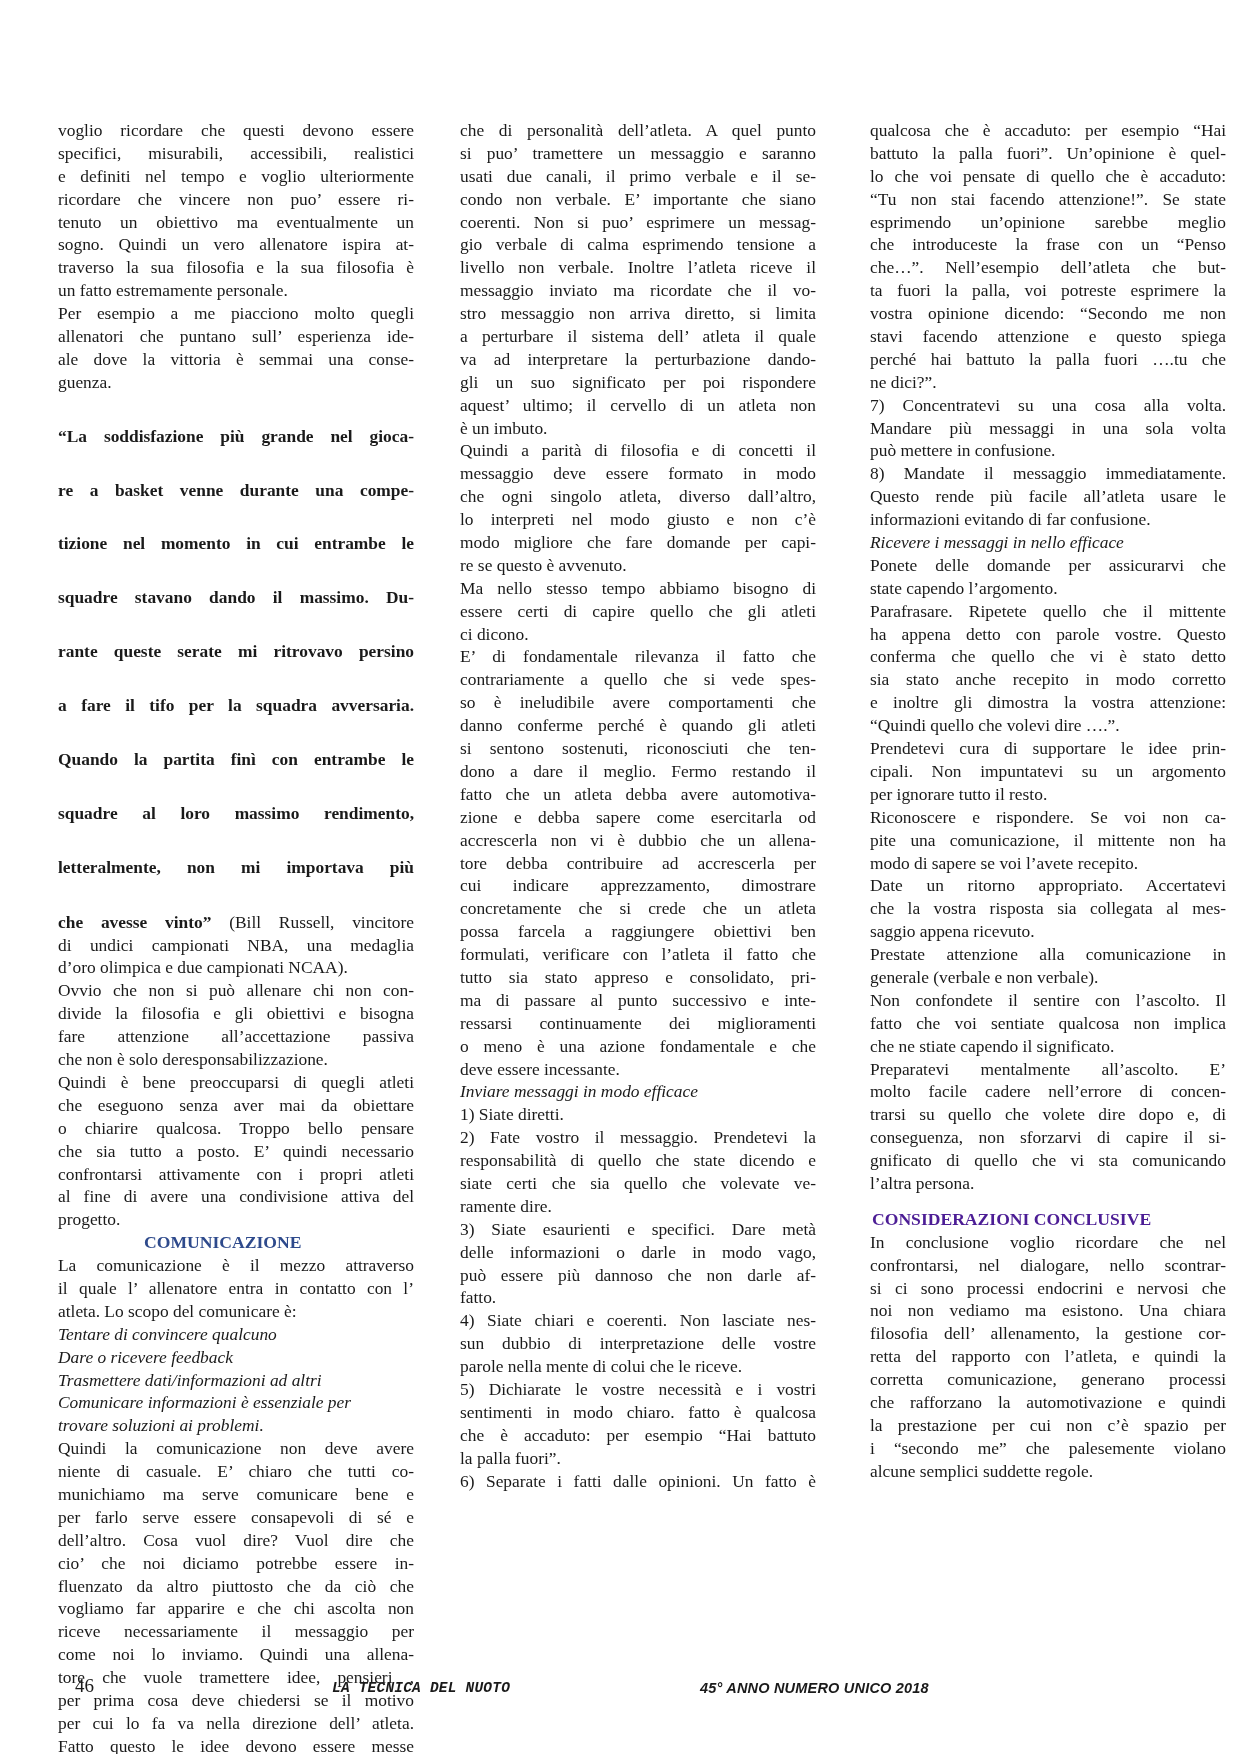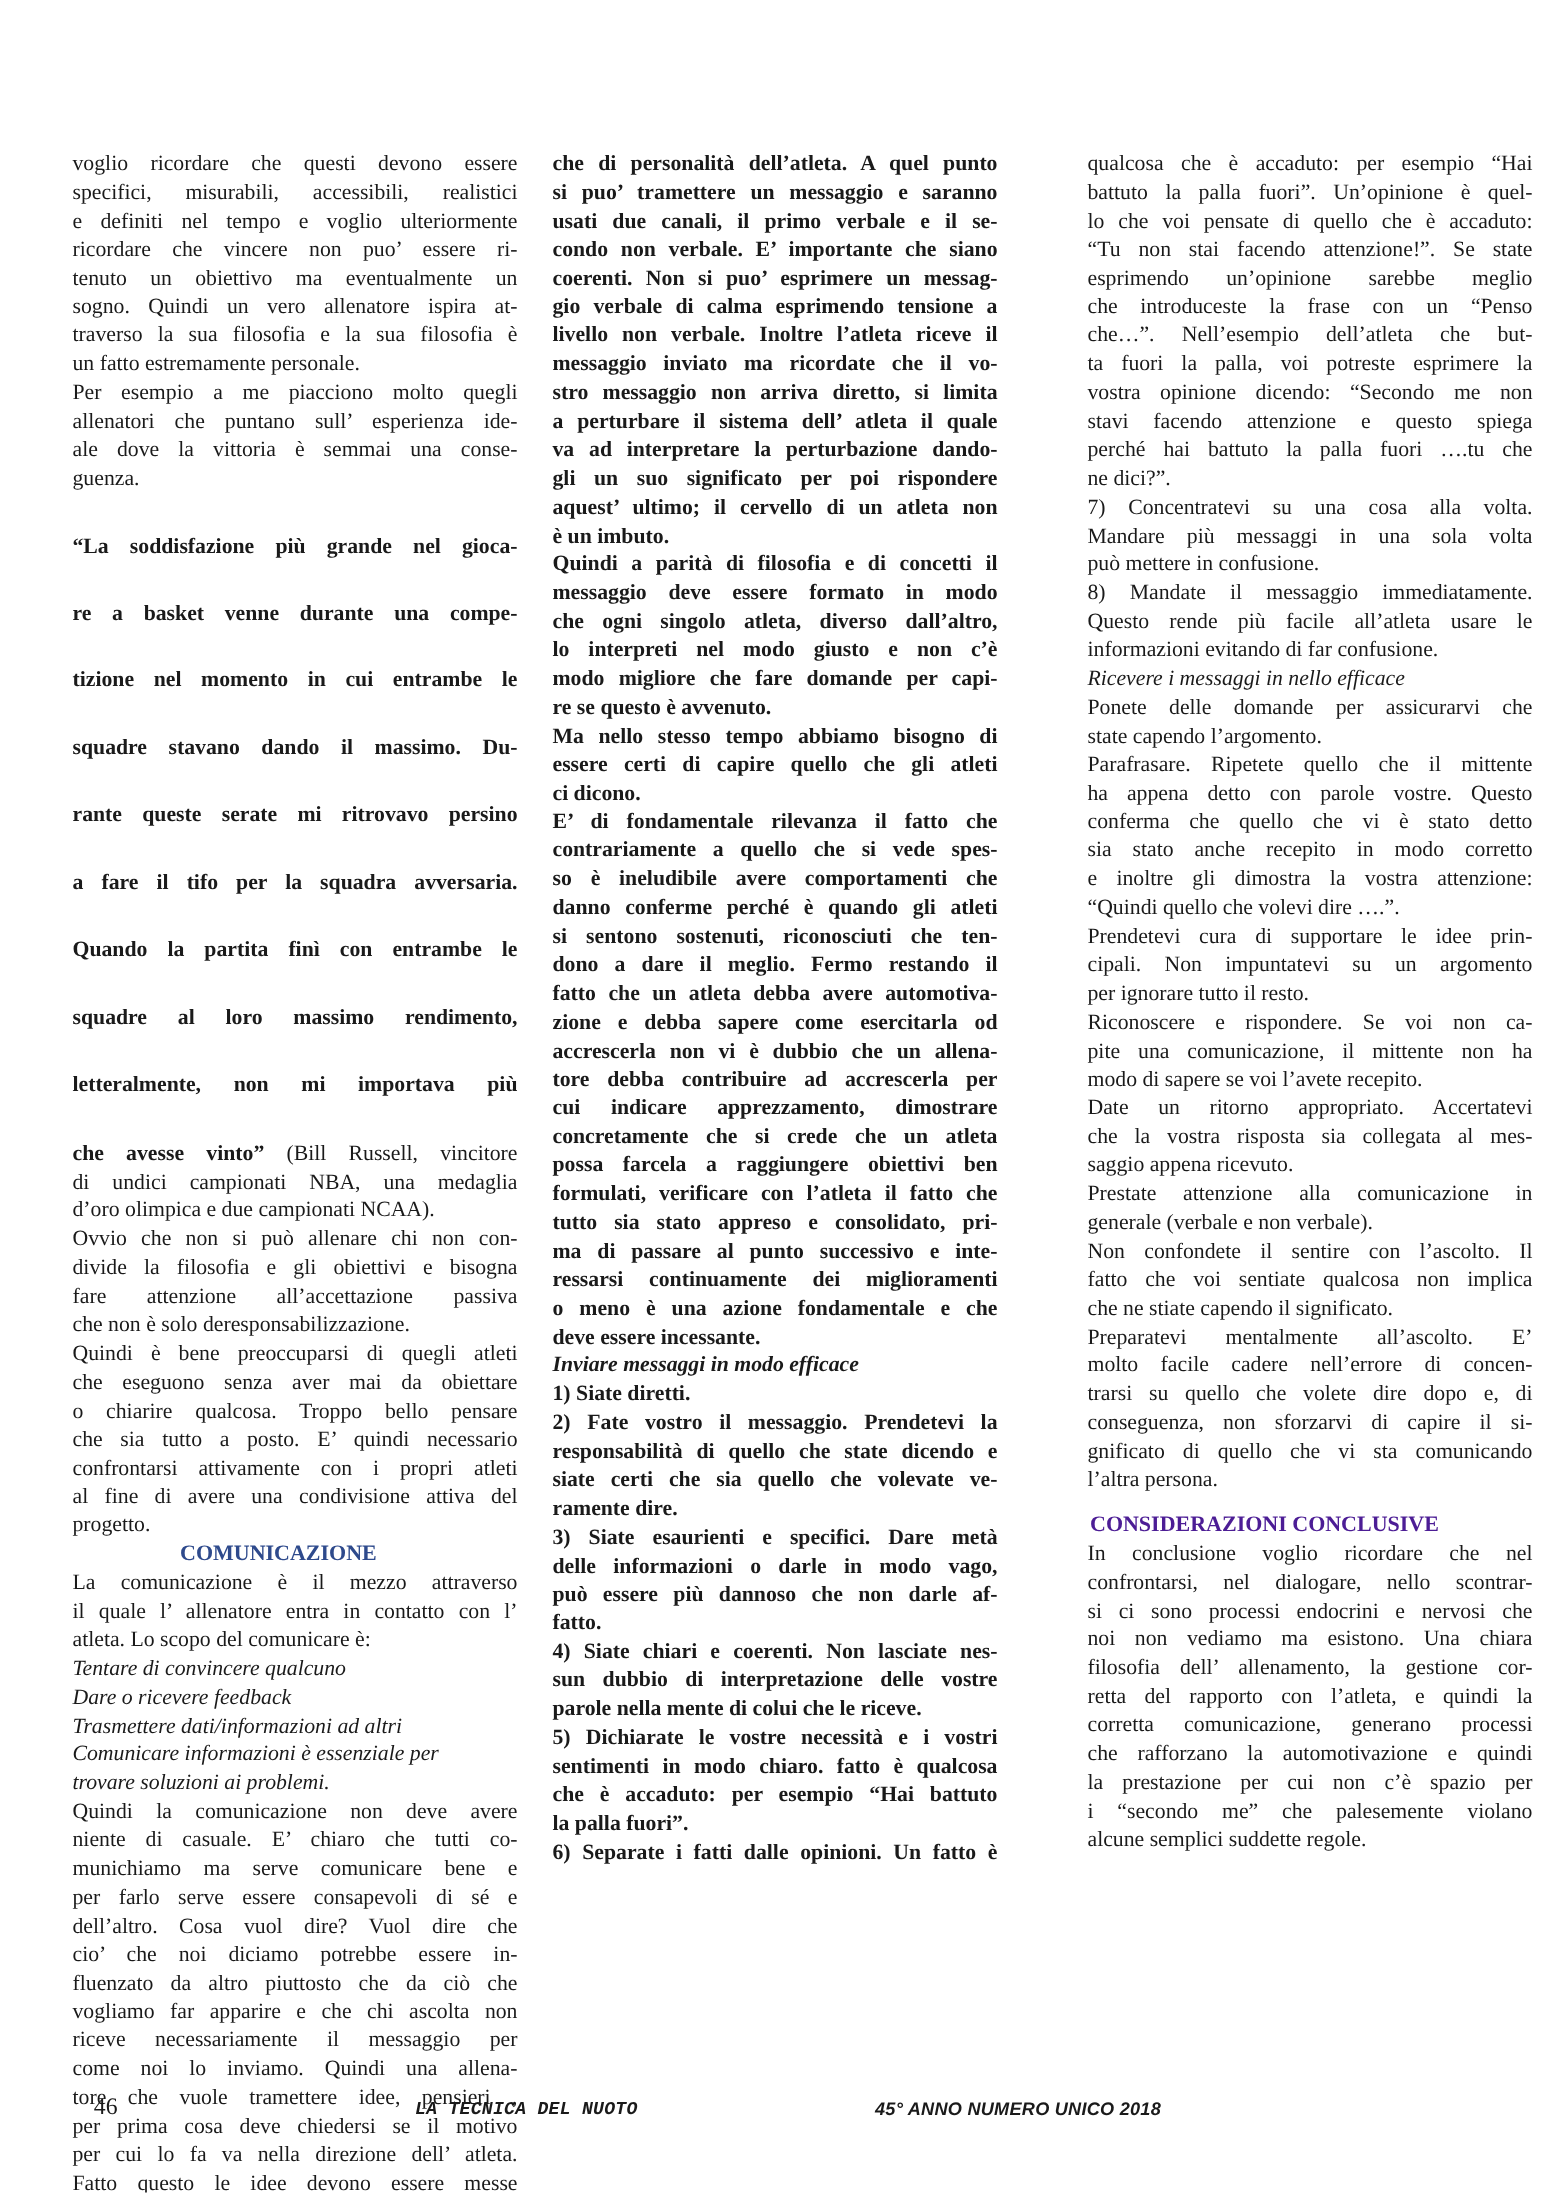--- a/index.html
+++ b/index.html
@@ -1,20 +1,20 @@
 <!DOCTYPE html>
 <html><head>
 <meta charset="utf-8">
 <style>
   html, body { margin:0; padding:0; background:#ffffff; }
   body { width:1240px; height:1754px; position:relative; overflow:hidden;
          font-family:"Liberation Serif", "DejaVu Serif", serif; color:#1a1a1a; }
   .col { position:absolute; top:119px; width:356px; font-size:17.4px; line-height:22.9px; }
   #col1 { left:58px; }
-  #col2 { left:442px;font-weight:bold; }
+  #col2 { left:460px; }
   #col3 { left:826px;margin-left:44px; }
   .ln { display:block; white-space:nowrap; text-align:justify; text-align-last:justify; height:22.9px; overflow:visible; }
   .ln.last { text-align-last:left; }
   .ln.b { font-weight:bold;margin-top:31px; }
   .ln.i { font-style:italic; text-align-last:left; }
   .ln.h { color:#2e4a8c; font-weight:bold; text-align:right; text-align-last:left; font-size:17.6px; }
   .ln.h.c1 { padding-left:86px; }
   .ln.h.c3 { padding-left:2px; }
   .ln.gap { height:13px; }
   .mix b { font-weight:bold; }

